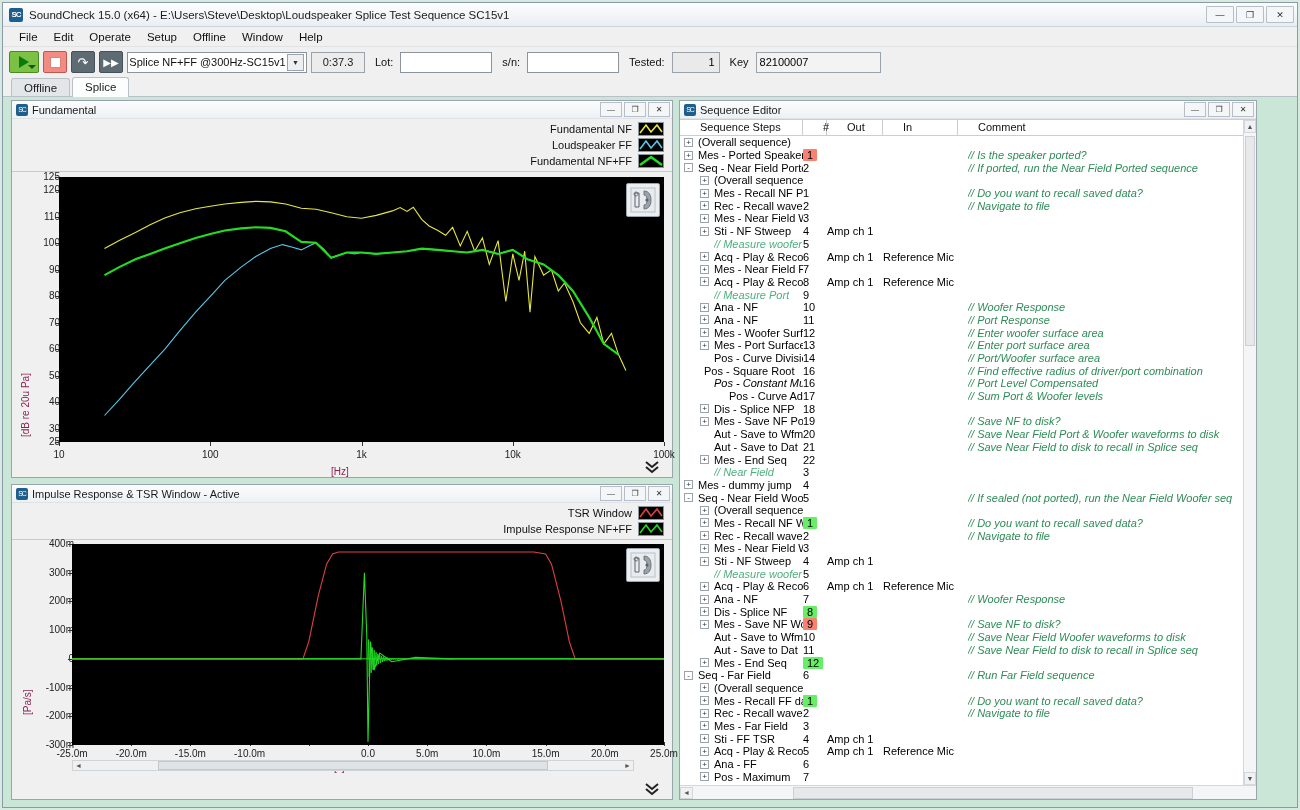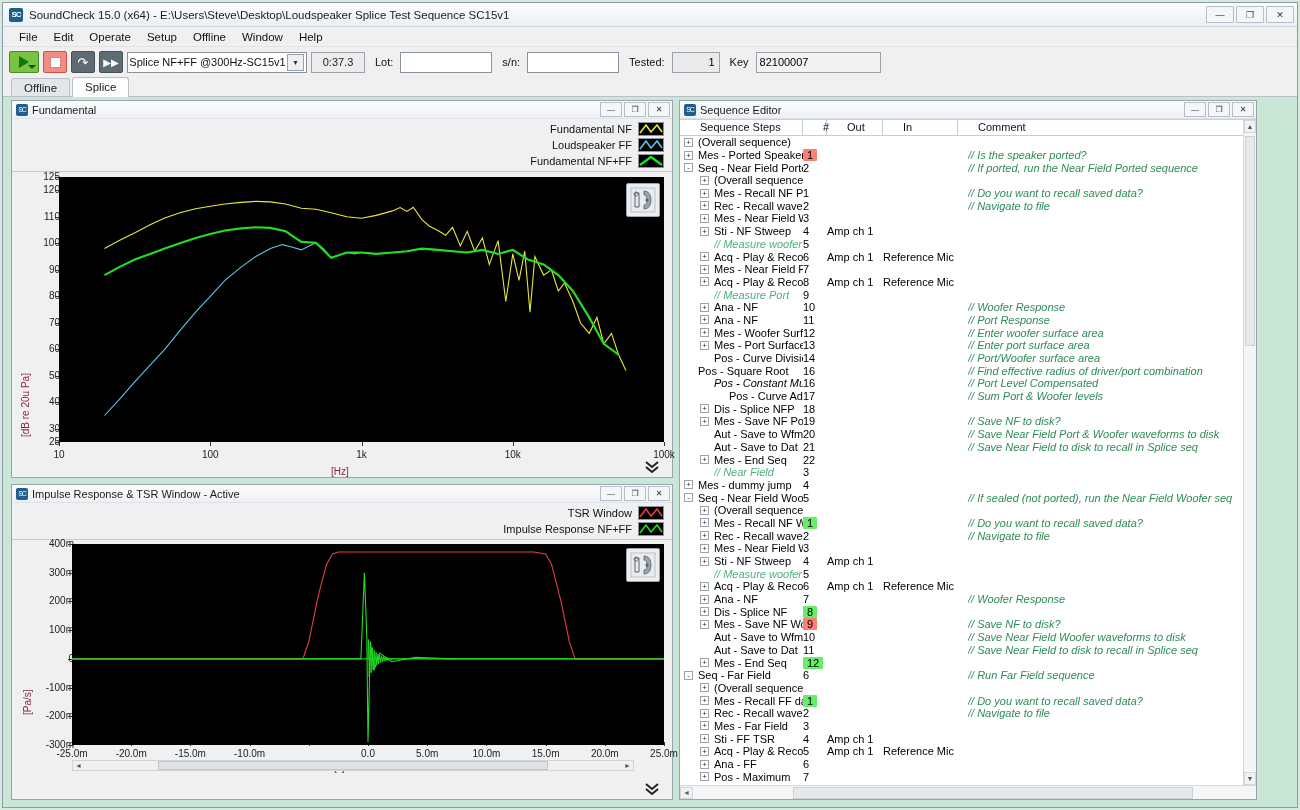--- a/index.html
+++ b/index.html
@@ -647,21 +647,21 @@
               <div class="c-name" style="width: 123px; display: flex; align-items: center; padding-left: 20px;">
                 <span class="exp" style="visibility: hidden;"></span>
                 <span style="margin-left: 5px; overflow: hidden; white-space: nowrap;">Pos - Curve Divisic</span>
               </div>
               <div class="c-num" style="width: 24px;">14</div>
               <div class="c-out" style="width: 56px;"></div>
               <div class="c-in" style="width: 85px;"></div>
               <div class="c-cmt" style="flex: 1 1 0%;">// Port/Woofer surface area</div>
             </div>
             <div class="row">
-              <div class="c-name" style="width: 123px; display: flex; align-items: center; padding-left: 4px;">
+              <div class="c-name" style="width: 123px; display: flex; align-items: center; padding-left: 10px;">
                 <span class="exp" style="visibility: hidden;"></span>
                 <span style="margin-left: 5px; overflow: hidden; white-space: nowrap;">Pos - Square Root</span>
               </div>
               <div class="c-num" style="width: 24px;">16</div>
               <div class="c-out" style="width: 56px;"></div>
               <div class="c-in" style="width: 85px;"></div>
               <div class="c-cmt" style="flex: 1 1 0%;">// Find effective radius of driver/port combination</div>
             </div>
             <div class="row">
               <div class="c-name" style="width: 123px; display: flex; align-items: center; padding-left: 20px;">

